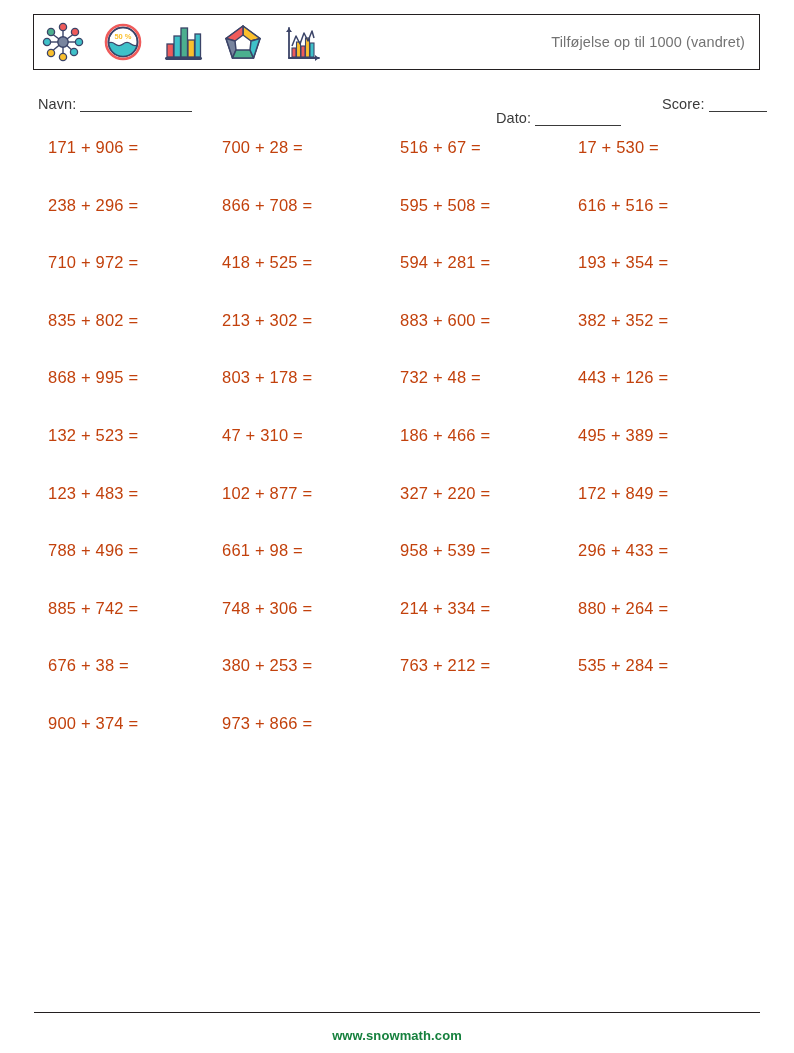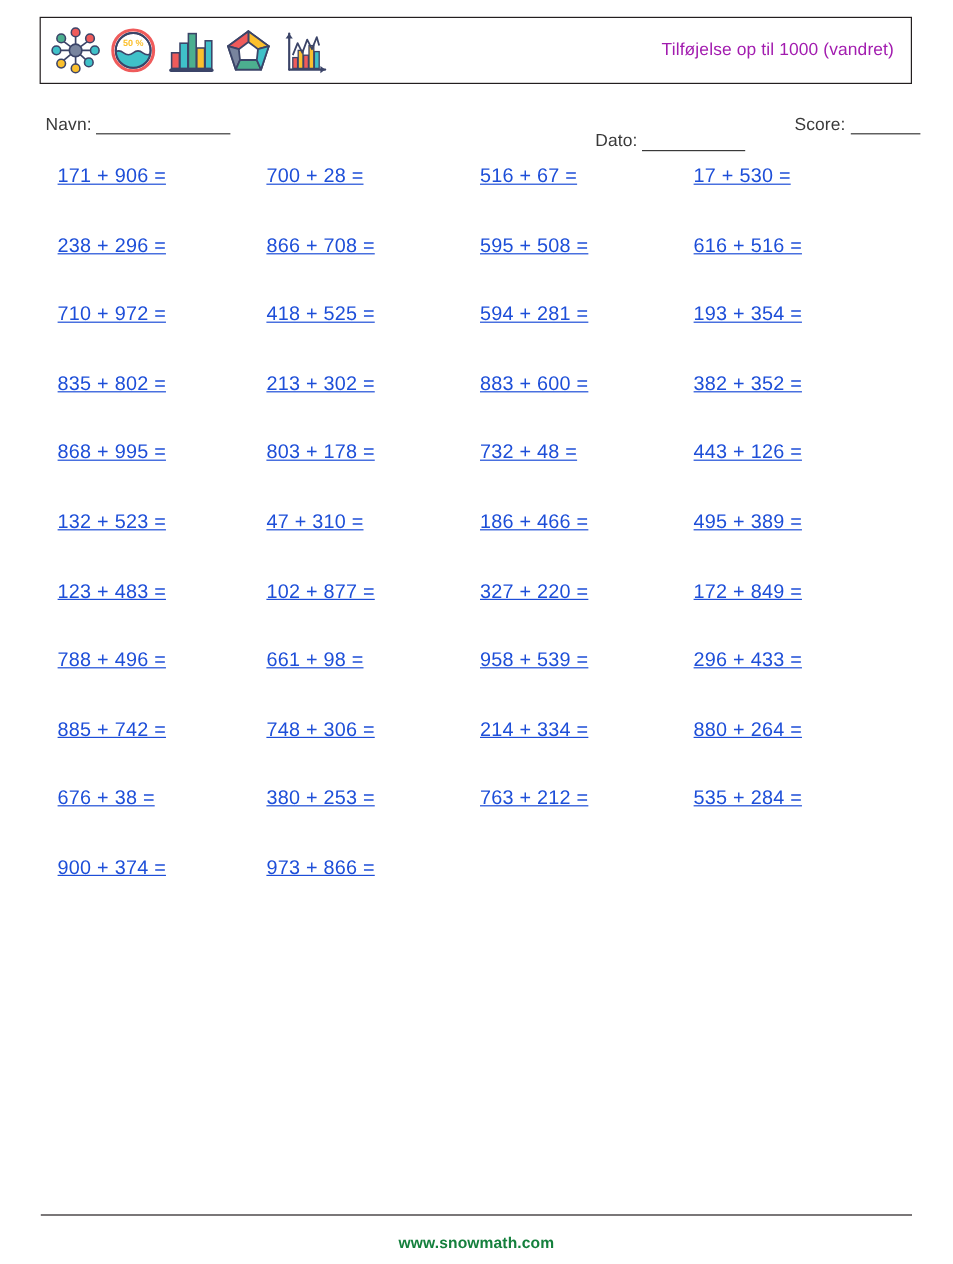--- a/index.html
+++ b/index.html
@@ -25,29 +25,29 @@
     height: 56px;
     border: 1.5px solid #231f20;
     box-sizing: border-box;
     display: flex;
     align-items: center;
     justify-content: space-between;
   }
   .icon-strip {
     display: flex;
     align-items: center;
-    gap: 4px;
+    gap: 16px;
     padding-left: 7px;
   }
   .icon-strip svg { display: block; }
 
   .worksheet-title {
     font-family: "Liberation Sans", sans-serif;
     font-size: 14.5px;
-    color: #a21caf;
+    color: #737373;
     padding-right: 14px;
     white-space: nowrap;
     letter-spacing: 0.1px;
   }
 
   
   .meta-row {
     position: absolute;
     left: 0;
     top: 96px;
@@ -84,24 +84,23 @@
     width: 794px;
   }
   .prob-row {
     position: relative;
     height: 57.6px;
   }
   .prob-cell {
     position: absolute;
     top: 0;
     font-size: 16.5px;
-    color: #1d4ed8;
+    color: #c2410c;
     white-space: nowrap;
     letter-spacing: 0.2px;
-    text-decoration: underline;
   }
   .col-0 { left: 48px; }
   .col-1 { left: 222px; }
   .col-2 { left: 400px; }
   .col-3 { left: 578px; }
 
   
   .footer-rule {
     position: absolute;
     left: 34px;

